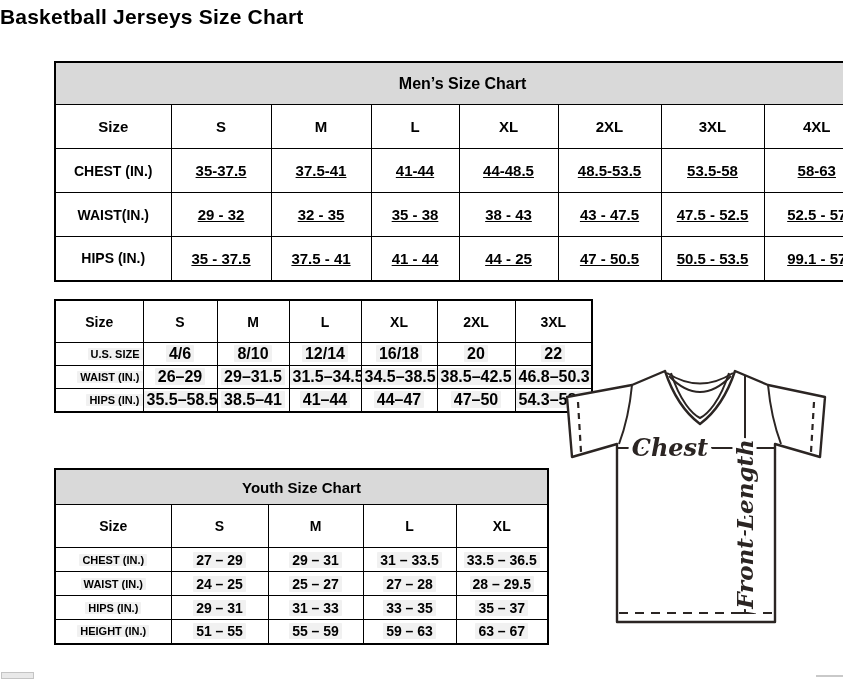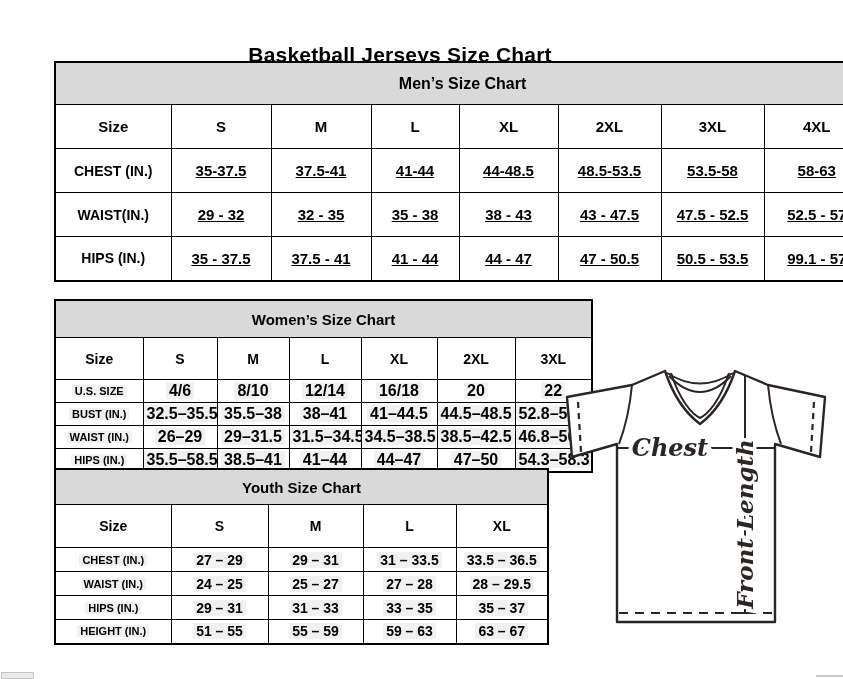--- a/index.html
+++ b/index.html
@@ -1,22 +1,22 @@
 <!DOCTYPE html>
 <html><head>
 <meta charset="utf-8">
 <style>
   html,body { margin:0; padding:0; background:#ffffff; }
   .page {
     position:relative; width:843px; height:679px; background:#ffffff;
     font-family:"Liberation Sans", sans-serif; color:#000; overflow:hidden;
   }
   .page-title {
-    position:absolute; left:0; top:5px; width:800px; text-align:center;
-    font-size:21px; font-weight:bold; letter-spacing:0.2px;margin-top:38px;
+    position:absolute; left:0; top:5px; width:800px; 
+    font-size:21px; font-weight:bold; letter-spacing:0.2px;
   }
   table.size-table {
     position:absolute; border-collapse:collapse; table-layout:fixed;
     background:#fff; border:2px solid #000;margin-left:40px;
   }
   table.size-table th, table.size-table td {
     border:1.5px solid #000; text-align:center; vertical-align:middle;
     font-weight:bold; color:#000; padding:0; overflow:hidden; white-space:nowrap;
   }
   .tbl-title { background:#d9d9d9; font-size:16px; }
@@ -27,21 +27,21 @@
   .men .size-row th { height:43px; font-size:15px; }
   .men tbody tr     { height:44px; }
   .men tbody th     { font-size:14px; }
   .men tbody td     { font-size:15px;text-decoration:underline; }
 
   
   table.women { left:14px; top:299px; width:537px; }
   .women .tbl-title   { height:36px; font-size:15px; }
   .women .size-row th { height:41px; font-size:14px; }
   .women tbody tr     { height:23px; }
-  .women tbody th     { font-size:11px; }
+  .women tbody th     { font-size:11px;text-align:right; }
   .women tbody td     { font-size:16px; }
 
   
   table.youth { left:14px; top:468px; width:493px; }
   .youth .tbl-title   { height:34px; font-size:15px; }
   .youth .size-row th { height:42px; font-size:14px; }
   .youth tbody tr     { height:24px; }
   .youth tbody th     { font-size:11px; }
   .youth tbody td     { font-size:14px; }
 
@@ -109,70 +109,58 @@
           <td>38 - 43</td>
           <td>43 - 47.5</td>
           <td>47.5 - 52.5</td>
           <td>52.5 - 57</td>
         </tr>
         <tr>
           <th>HIPS (IN.)</th>
           <td>35 - 37.5</td>
           <td>37.5 - 41</td>
           <td>41 - 44</td>
-          <td>44 - 47</td>
+          <td>44 - 25</td>
           <td>47 - 50.5</td>
           <td>50.5 - 53.5</td>
           <td>99.1 - 57</td>
         </tr>
       </tbody>
   </table>
 
   <table class="size-table women hl-values">
     <colgroup>
       <col style="width:88px">
         <col style="width:74px">
         <col style="width:72px">
         <col style="width:72px">
       <col style="width:76px">
         <col style="width:78px">
         <col style="width:77px">
     </colgroup>
     <thead>
-      <tr>
-        <th class="tbl-title" colspan="7">Women’s Size Chart</th>
-      </tr>
       <tr class="size-row">
           <th>Size</th>
           <th>S</th>
           <th>M</th>
           <th>L</th>
           <th>XL</th>
           <th>2XL</th>
           <th>3XL</th>
         </tr>
     </thead>
     <tbody>
         <tr>
           <th><span class="hl">U.S. SIZE</span></th>
           <td><span class="hl">4/6</span></td>
           <td><span class="hl">8/10</span></td>
           <td><span class="hl">12/14</span></td>
           <td><span class="hl">16/18</span></td>
           <td><span class="hl">20</span></td>
           <td><span class="hl">22</span></td>
-        </tr>
-        <tr>
-          <th><span class="hl">BUST (IN.)</span></th>
-          <td><span class="hl">32.5–35.5</span></td>
-          <td><span class="hl">35.5–38</span></td>
-          <td><span class="hl">38–41</span></td>
-          <td><span class="hl">41–44.5</span></td>
-          <td><span class="hl">44.5–48.5</span></td>
-          <td><span class="hl">52.8–56.5</span></td>
         </tr>
         <tr>
           <th><span class="hl">WAIST (IN.)</span></th>
           <td><span class="hl">26–29</span></td>
           <td><span class="hl">29–31.5</span></td>
           <td><span class="hl">31.5–34.5</span></td>
           <td><span class="hl">34.5–38.5</span></td>
           <td><span class="hl">38.5–42.5</span></td>
           <td><span class="hl">46.8–50.3</span></td>
         </tr>

